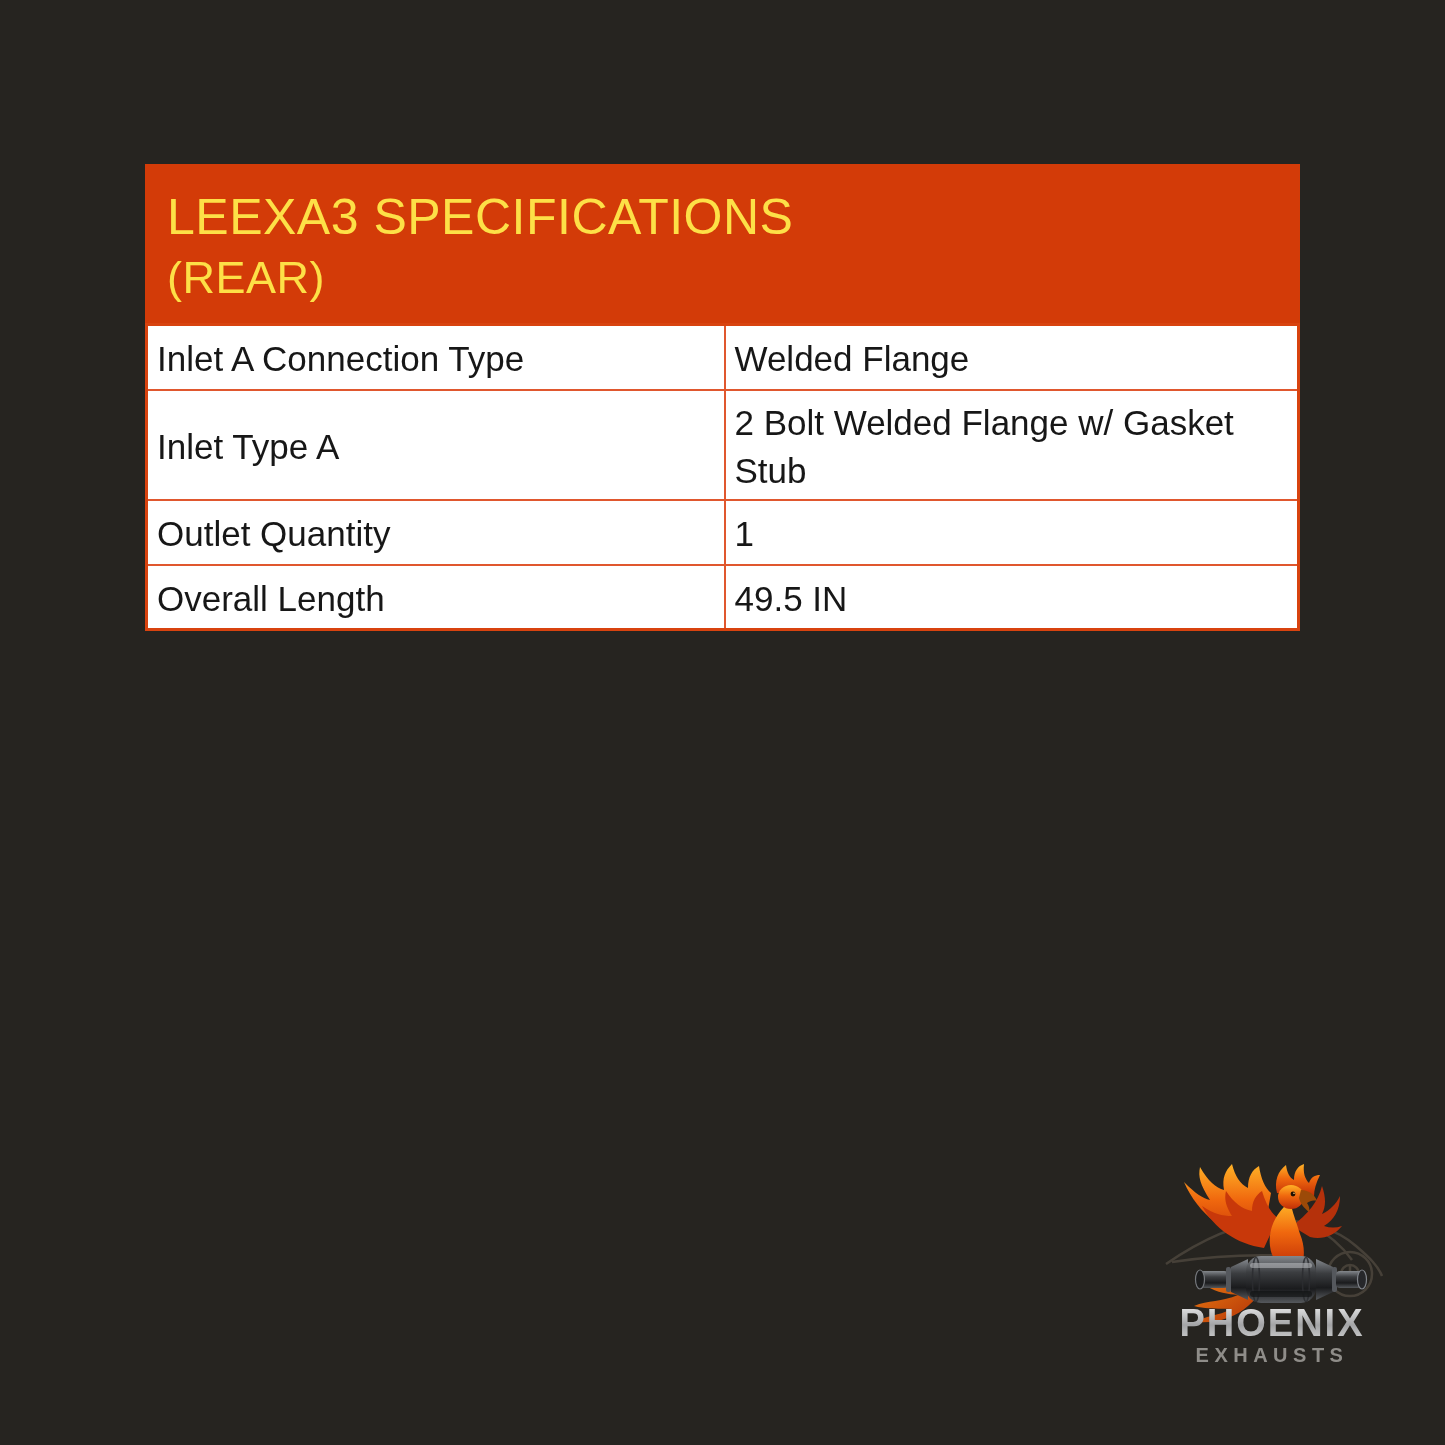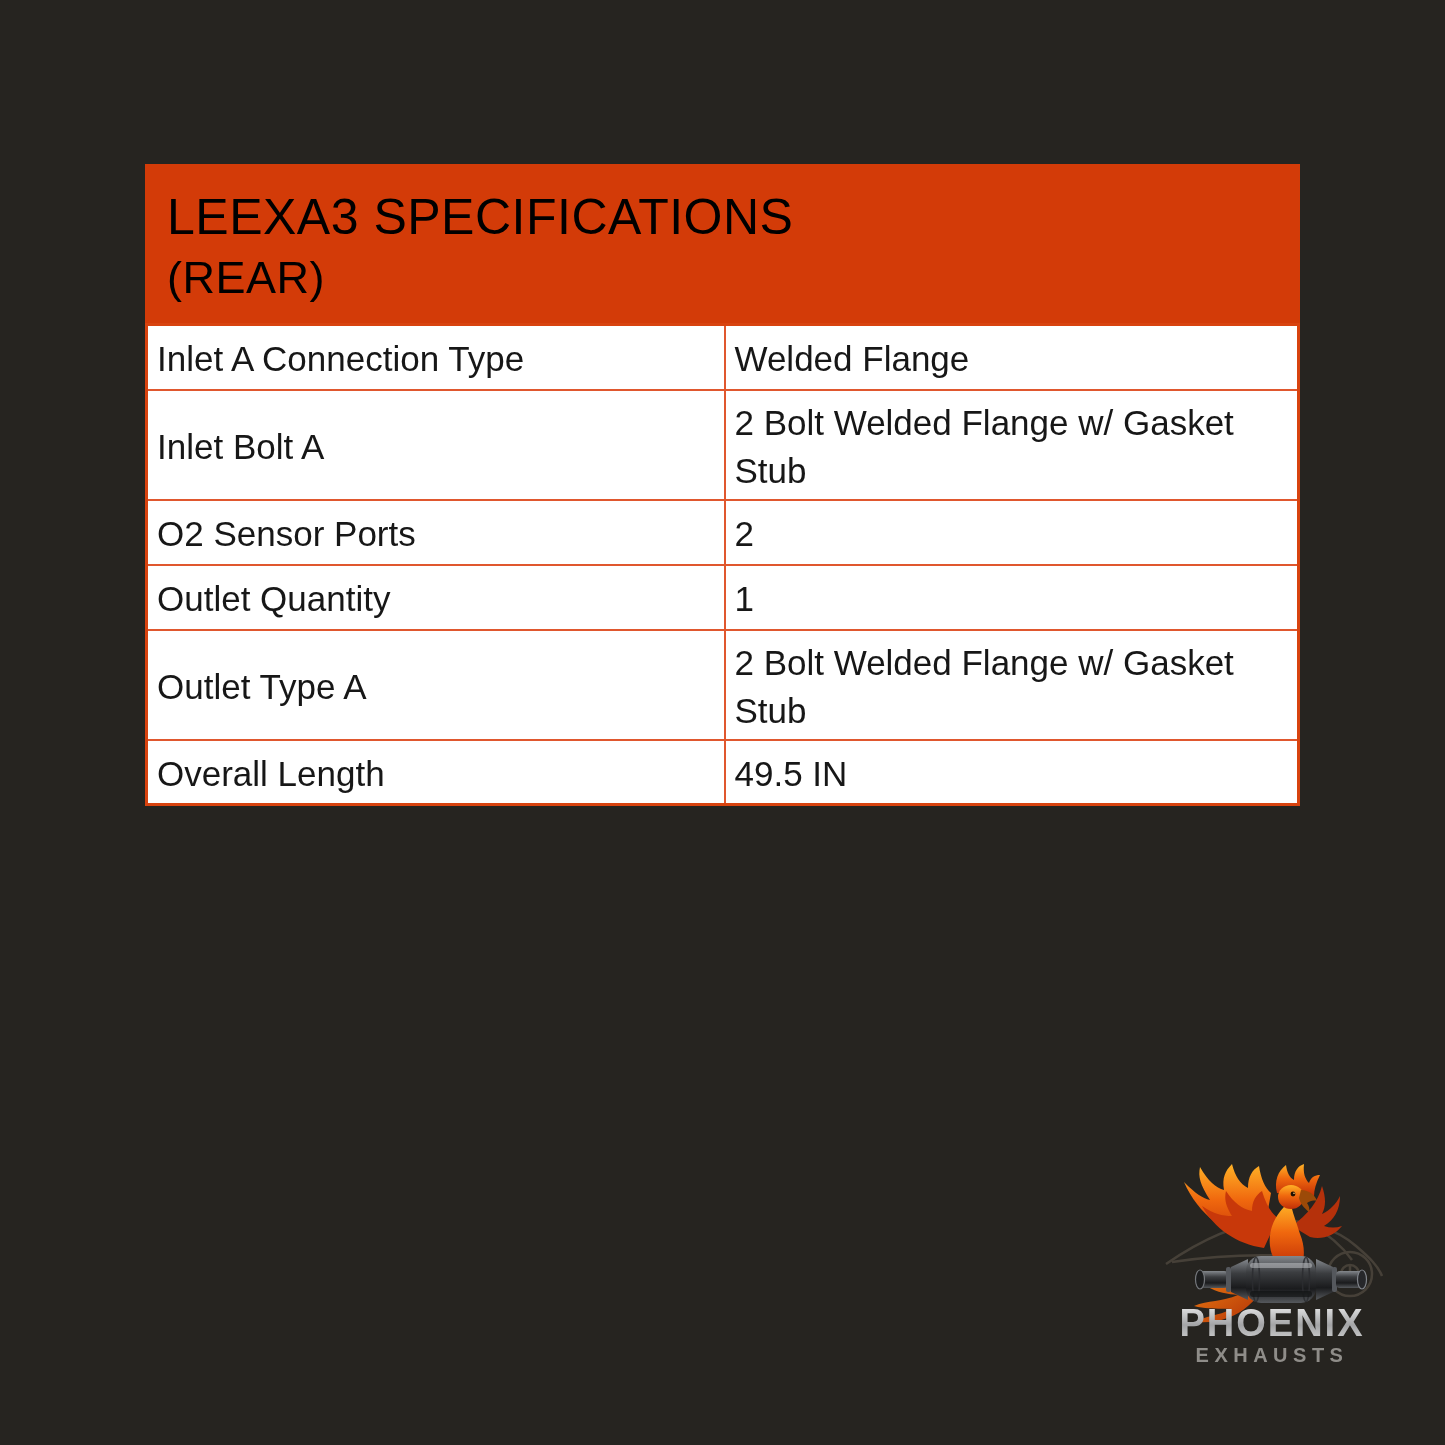--- a/index.html
+++ b/index.html
@@ -3,21 +3,21 @@
 <meta charset="utf-8">
 <style>
   html,body{margin:0;padding:0;background:#262420;}
   .canvas{
     position:relative;width:1445px;height:1445px;background:#262420;
     overflow:hidden;font-family:"Liberation Sans",sans-serif;
   }
   
   .header{
     position:absolute;left:145px;top:164px;width:1155px;height:164px;
-    background:#D33B08;box-sizing:border-box;padding:25px 0 0 22px;color:#000000;
+    background:#D33B08;box-sizing:border-box;padding:25px 0 0 22px;color:#fde047;
   }
   .header .title{
     margin:0;font-size:50px;font-weight:400;line-height:1.12;letter-spacing:0.5px;
   }
   .header .subtitle{
     font-size:45px;font-weight:400;margin-top:7px;letter-spacing:0.5px;
   }
   
   table.spec{
     position:absolute;left:145px;top:323px;width:1155px;
@@ -46,34 +46,26 @@
     <div class="subtitle">(REAR)</div>
   </div>
 
   <table class="spec">
     <tbody>
       <tr class="row-s">
         <td class="label-cell">Inlet A Connection Type</td>
         <td class="value-cell">Welded Flange</td>
       </tr>
       <tr class="row-l">
-        <td class="label-cell">Inlet Bolt A</td>
+        <td class="label-cell">Inlet Type A</td>
         <td class="value-cell">2 Bolt Welded Flange w/ Gasket Stub</td>
-      </tr>
-      <tr class="row-s">
-        <td class="label-cell">O2 Sensor Ports</td>
-        <td class="value-cell">2</td>
       </tr>
       <tr class="row-s">
         <td class="label-cell">Outlet Quantity</td>
         <td class="value-cell">1</td>
-      </tr>
-      <tr class="row-l">
-        <td class="label-cell">Outlet Type A</td>
-        <td class="value-cell">2 Bolt Welded Flange w/ Gasket Stub</td>
       </tr>
       <tr class="row-s">
         <td class="label-cell">Overall Length</td>
         <td class="value-cell">49.5 IN</td>
       </tr>
     </tbody>
   </table>
 
   <div class="logo">
     <svg viewBox="0 0 260 230" xmlns="http://www.w3.org/2000/svg">

